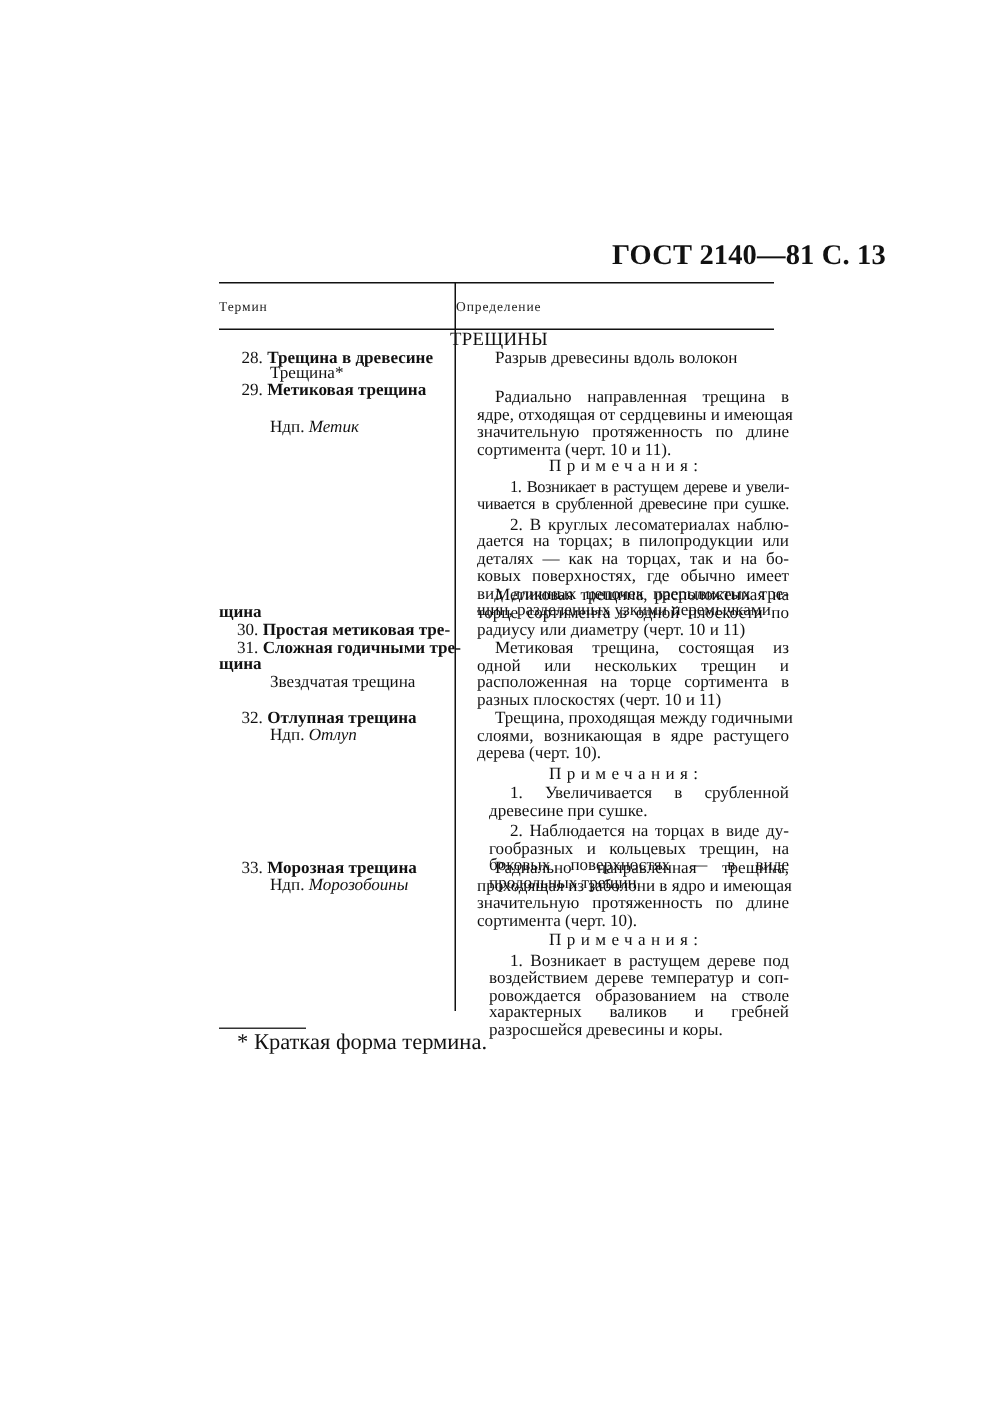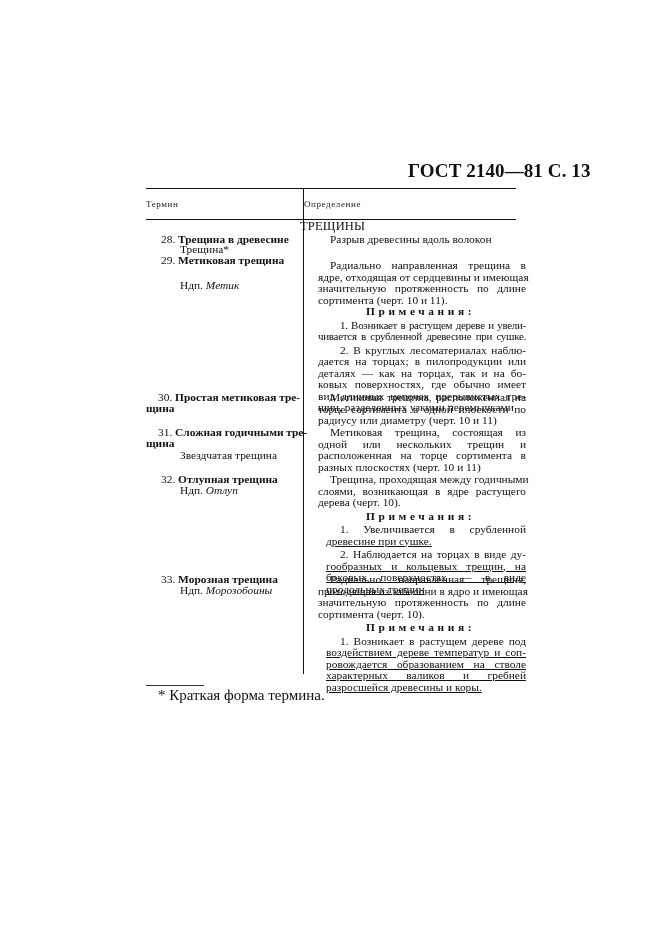--- a/index.html
+++ b/index.html
@@ -10,22 +10,22 @@
   .hdr { position:absolute; font-size:9px; letter-spacing:0.6px; color:#222; }
   .section { position:absolute; left:300px; top:219px; font-size:12.5px; letter-spacing:0.2px; }
   .l { position:absolute; font-size:11.4px; line-height:11.5px; white-space:nowrap; }
   .b { font-weight:bold; }
   .i { font-style:italic; }
   .r { position:absolute; left:305px; width:208px; font-size:11.4px; line-height:11.5px;margin-left:13px; }
   .r .ln { display:block; text-align:justify; text-align-last:justify; height:11.5px; white-space:nowrap; overflow:visible; }
   .r .ln.last { text-align-last:left; }
   .r .ln.ind { padding-left:12px; }
   .r .ln.nind { padding-left:22px; }
-  .r .ln.nb { padding-left:8px;text-decoration:underline; }
-  .r .ln.cap { padding-left:48px; letter-spacing:3.6px; text-align-last:left;font-weight:bold; }
+  .r .ln.nb { padding-left:8px; }
+  .r .ln.cap { padding-left:48px; letter-spacing:3.6px; text-align-last:left; }
   .r .ln.tight { font-size:11px; letter-spacing:-0.3px; }
   .foot { position:absolute; left:158px; top:687px; font-size:15px; }
 </style>
 </head>
 <body>
 
 <div class="page-header">ГОСТ 2140—81 С. 13</div>
 
 <div class="rule" style="left:146px;top:188px;width:370px;height:1.3px;"></div>
 <div class="rule" style="left:146px;top:219px;width:370px;height:1.3px;"></div>
@@ -67,21 +67,21 @@
     <span class="ln nind" style="margin-top:2px;">2. В круглых лесоматериалах наблю-</span>
     <span class="ln">дается на торцах; в пилопродукции или</span>
     <span class="ln">деталях — как на торцах, так и на бо-</span>
     <span class="ln">ковых поверхностях, где обычно имеет</span>
     <span class="ln">вид длинных цепочек прерывистых тре-</span>
     <span class="ln last">щин, разделенных узкими перемычками</span>
   </div>
 </div>
 
 <div>
-  <div class="l" style="left:158px;top:392px;text-align:right;">
+  <div class="l" style="left:158px;top:415px;text-align:right;">
     <span>30.</span>
     <span class="b">Простая метиковая тре-</span>
   </div>
   <div class="l b" style="left:146px;top:403px;">щина</div>
   <div class="r" style="top:392px;">
     <span class="ln ind">Метиковая трещина, расположенная на</span>
     <span class="ln">торце сортимента в одной плоскости по</span>
     <span class="ln last">радиусу или диаметру (черт. 10 и 11)</span>
   </div>
 </div>

